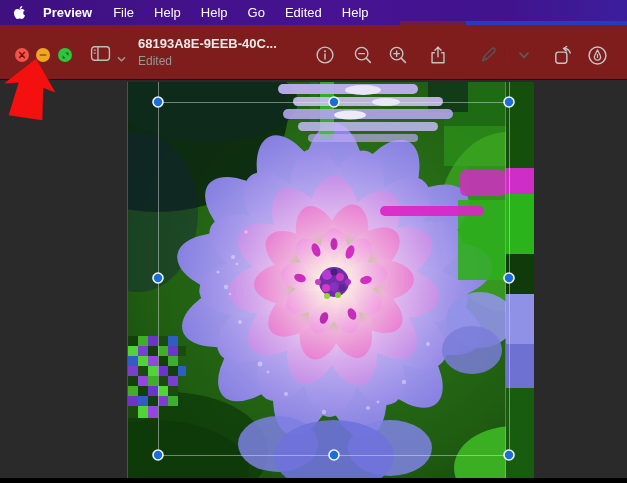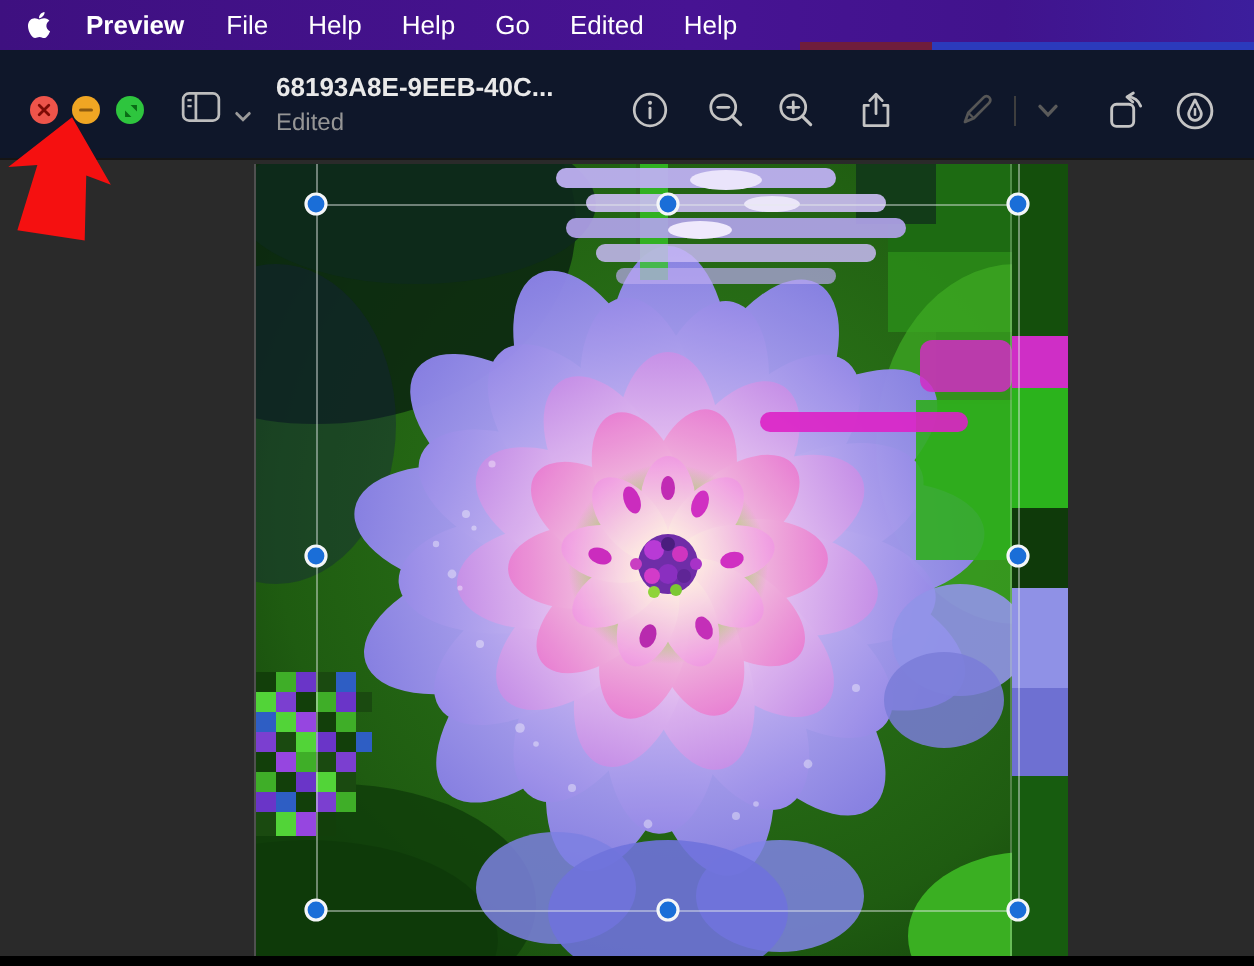--- a/index.html
+++ b/index.html
@@ -13,21 +13,21 @@
              display:flex; align-items:center; color:#fff; font-size:13px; z-index:30; }
   .apple { margin-left:13px; margin-right:6px; display:flex; align-items:center; }
   .mi { padding:4px 10px; line-height:25px; white-space:nowrap; }
   .mi.bold { font-weight:700; padding:0 11px; }
   .mb-strip { position:absolute; bottom:0; height:4px; z-index:31; }
   .mb-strip.red  { left:400px; width:66px; background:#6f1d3c; }
   .mb-strip.blue { left:466px; width:161px; background:#2b3abc; }
 
   
   .titlebar { position:absolute; top:25px; left:0; width:627px; height:55px;
-              background:#0f172a; border-bottom:1px solid #151515; z-index:20; }
+              background:#7f1d1d; border-bottom:1px solid #151515; z-index:20; }
   .traffic { position:absolute; top:23px; width:14px; height:14px; border-radius:50%;
              display:flex; align-items:center; justify-content:center; }
   .traffic.red   { left:15px; background:#ee544a; }
   .traffic.yel   { left:36px; background:#f0a623; }
   .traffic.grn   { left:58px; background:#2ec53e; }
   .sidebar-btn { position:absolute; left:90px; top:19px; width:26px; height:19px;
                  display:flex; align-items:center; }
   .sb-chev { position:absolute; left:117px; top:24px; }
   .titleblock { position:absolute; left:138px; top:11px; width:190px; }
   .doc-title { color:#e9e9e9; font-size:13px; font-weight:700; white-space:nowrap;

